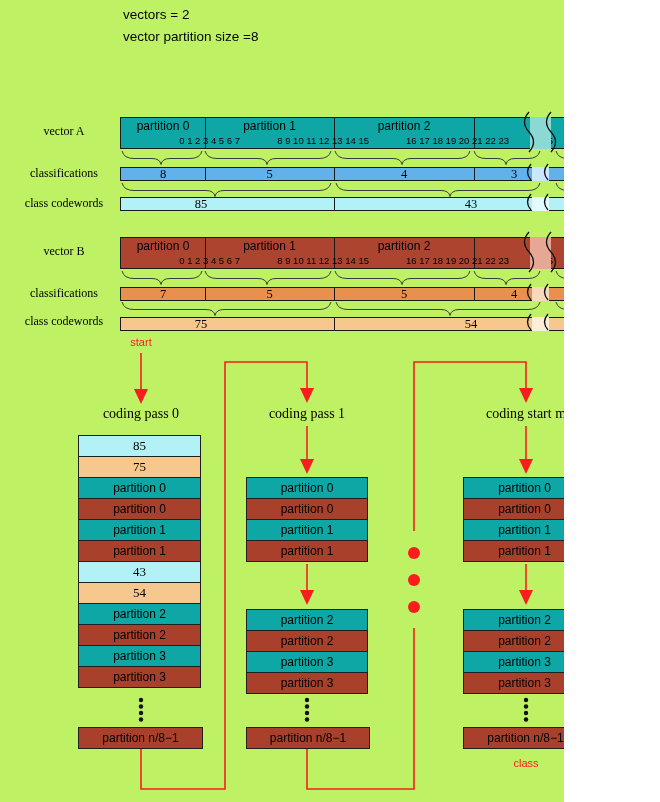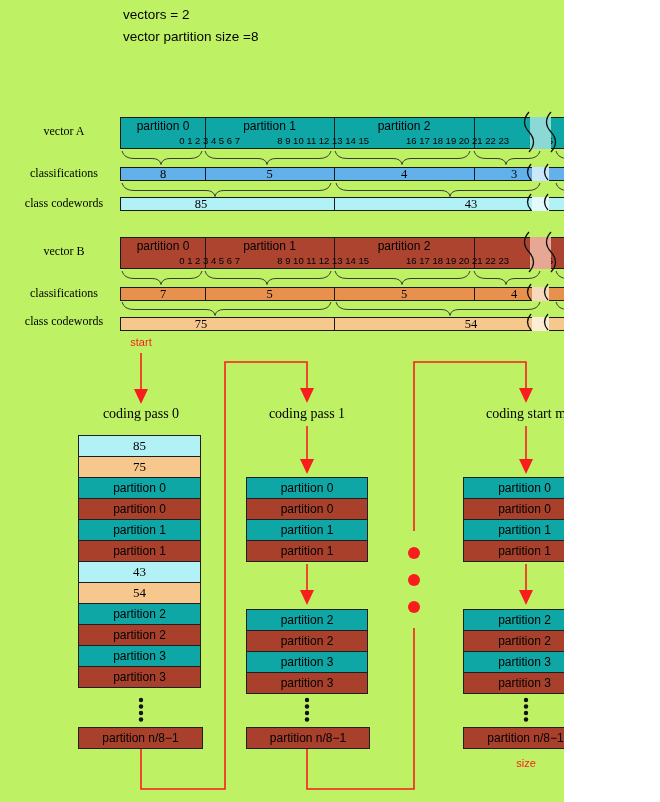--- a/index.html
+++ b/index.html
@@ -105,21 +105,21 @@
   </div>
 
   <div class="rowlabel" style="top:314px">class codewords</div>
   <div class="thinbar tan" style="top:317px">
     <div class="vdiv" style="left:213px"></div>
     <div class="tval" style="left:0;width:160px">75</div>
     <div class="tval" style="left:280px;width:140px">54</div>
   </div>
 
   <div class="redtext" style="left:111px;top:336px">start</div>
-  <div class="redtext" style="left:496px;top:757px">size</div>
+  <div class="redtext" style="left:496px;top:757px">class</div>
 
   <div class="passlabel" style="left:81px;top:406px">coding pass 0</div>
   <div class="passlabel" style="left:247px;top:406px">coding pass 1</div>
   <div class="passlabel" style="left:466px;top:406px">coding start m</div>
 
   <div class="stack" style="left:78px;top:436px;width:123px">
     <div class="box cyan">85</div>
     <div class="box tan">75</div>
     <div class="box teal">partition 0</div>
     <div class="box brown">partition 0</div>

